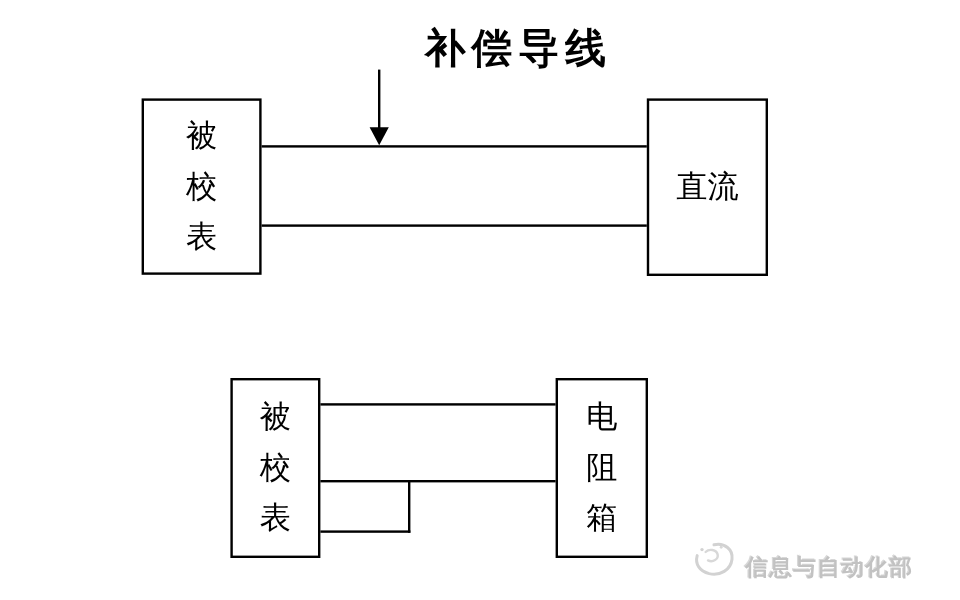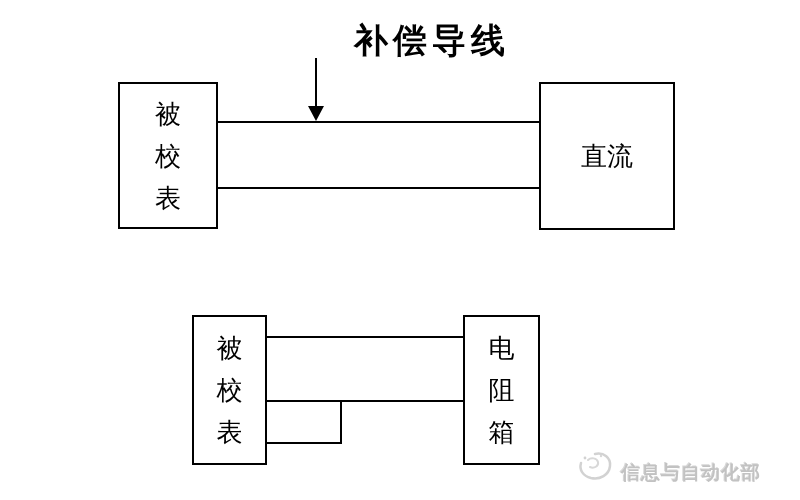--- a/index.html
+++ b/index.html
@@ -67,21 +67,21 @@
     top: 106px;
     width: 0;
     height: 0;
     border-left: 8px solid transparent;
     border-right: 8px solid transparent;
     border-top: 15px solid #000000;
   }
 
   
   .box-top-left   { left: 118px; top: 82px;  width: 100px; height: 147px; }
-  .box-top-right  { left: 539px; top: 82px;  width: 136px; height: 148px; }
+  .box-top-right  { left: 539px; top: 82px;  width: 101px; height: 148px; }
   .box-bot-left   { left: 192px; top: 315px; width: 75px;  height: 150px; }
   .box-bot-right  { left: 463px; top: 315px; width: 77px;  height: 150px; }
 
   
   .wire-t1 { left: 218px; top: 121px; width: 321px; }
   .wire-t2 { left: 218px; top: 187px; width: 321px; }
   .wire-b1 { left: 267px; top: 336px; width: 196px; }
   .wire-b2 { left: 267px; top: 400px; width: 196px; }
   .wire-b3 { left: 267px; top: 442px; width: 75px;  }
   .wire-b4 { left: 340px; top: 400px; height: 44px; }

